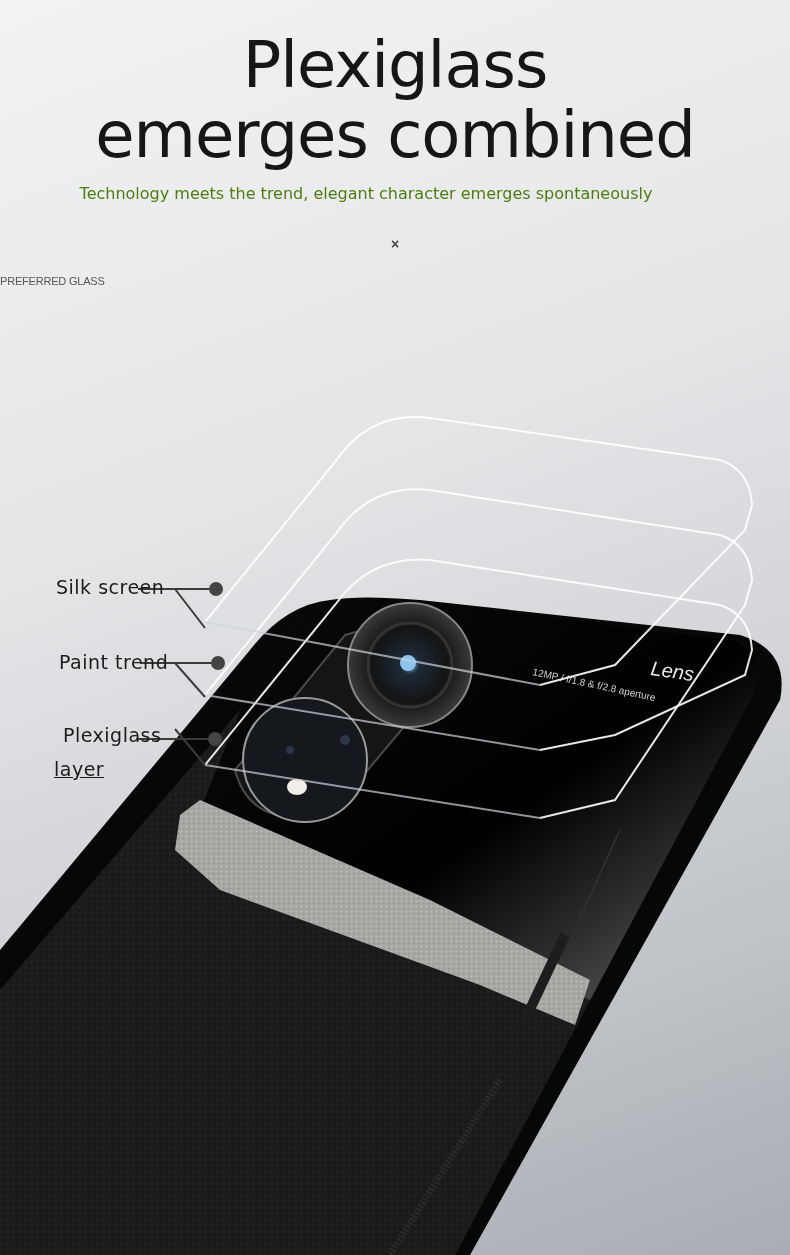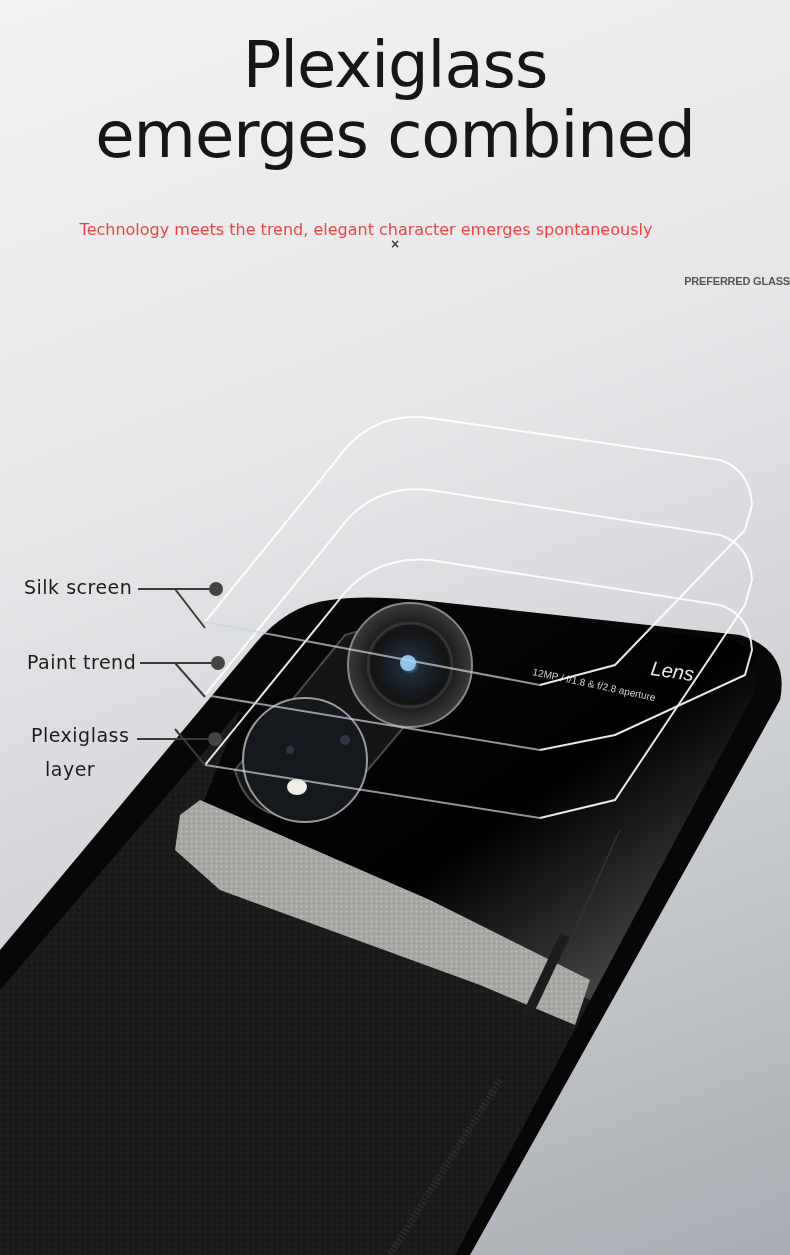--- a/index.html
+++ b/index.html
@@ -10,33 +10,33 @@
   }
   .title {
     position:absolute; left:0; width:790px; text-align:center;
     color:#161616; font-family:"DejaVu Sans", sans-serif; font-size:64px; line-height:70px;
     letter-spacing:-1px;
   }
   .t1 { top:30px; }
   .t2 { top:100px; }
   .subtitle {
     position:absolute; top:184px; left:0; width:732px; text-align:center;
-    font-size:16px; color:#ef4444; font-family:"DejaVu Sans", sans-serif;margin-top:36px;
+    font-size:16px; color:#4d7c0f; font-family:"DejaVu Sans", sans-serif;
   }
   .times {
     position:absolute; top:236px; left:0; width:790px; text-align:center;
     font-size:14px; font-weight:bold; color:#444; font-family:"Liberation Sans", sans-serif;
   }
   .preferred {
-    position:absolute; top:275px; left:0; width:790px; text-align:right;
-    font-size:11px; font-weight:bold; color:#555; font-family:"Liberation Sans", sans-serif; letter-spacing:-0.2px;
+    position:absolute; top:275px; left:0; width:790px; text-align:left;
+    font-size:11px; font-weight:normal; color:#555; font-family:"Liberation Sans", sans-serif; letter-spacing:-0.2px;
   }
   .scene { position:absolute; left:0; top:0; width:790px; height:1255px; }
   .label {
-    position:absolute; font-size:19px; color:#1c1c1c; font-family:"DejaVu Sans", sans-serif; letter-spacing:0.5px;
+    position:absolute; font-size:19px; color:#1c1c1c; font-family:"DejaVu Sans", sans-serif; letter-spacing:0.5px;margin-left:32px;
   }
 </style>
 </head>
 <body>
 
 <div class="title t1">Plexiglass</div>
 <div class="title t2">emerges combined</div>
 <div class="subtitle">Technology meets the trend, elegant character emerges spontaneously</div>
 <div class="times">×</div>
 <div class="preferred">PREFERRED GLASS</div>
@@ -113,13 +113,13 @@
     <line x1="175" y1="663" x2="205" y2="697"></line>
     <line x1="137" y1="739" x2="215" y2="739"></line>
     <circle cx="215" cy="739" r="7" stroke="none"></circle>
     <line x1="175" y1="729" x2="205" y2="765"></line>
   </g>
 </svg>
 
 <div class="label" style="left:24px; top:576px;">Silk screen</div>
 <div class="label" style="left:27px; top:651px;">Paint trend</div>
 <div class="label" style="left:31px; top:724px;">Plexiglass</div>
-<div class="label" style="left:45px; top:758px;">layer</div>
+<div class="label" style="left:22px; top:758px;text-decoration:underline;">layer</div>
 
 </body></html>

